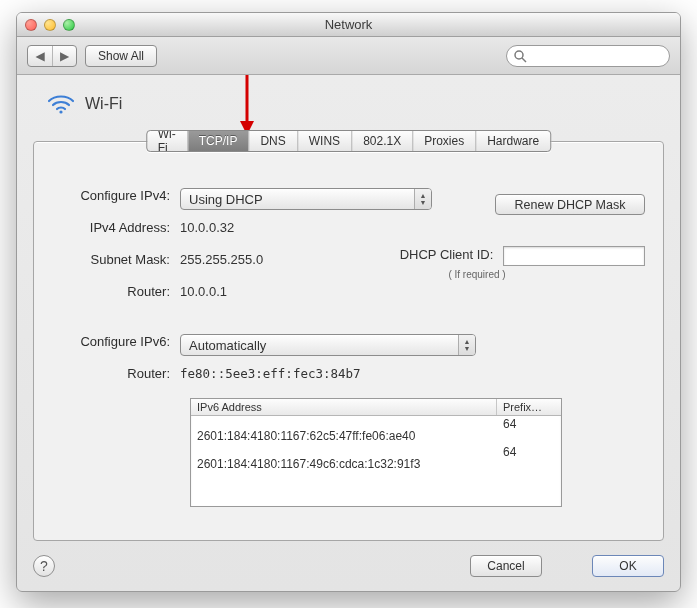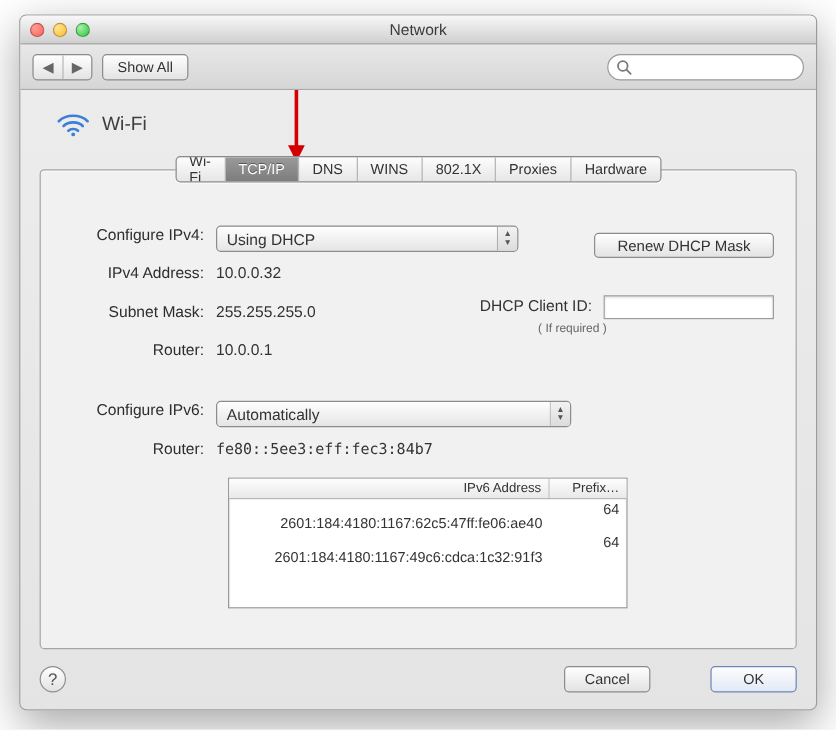--- a/index.html
+++ b/index.html
@@ -92,24 +92,23 @@
   .input {
     height:20px; border:1px solid #9d9d9d; background:#fff; padding:0 4px; font-size:12px;
     box-shadow: inset 0 1px 2px rgba(0,0,0,.15);
   }
 
   .rightcol { position:absolute; right:18px; top:52px; width:150px; text-align:center; }
   .rightcol .btn { margin-bottom:4px; width:100%; justify-content:center; font-size:12.5px; height:21px; }
   .if-required { font-size:10px; color:#666; text-align:center; margin-top:3px; }
 
   .table {
-    margin-left:138px; width:333px; border:1px solid #9a9a9a; background:#fff;
+    margin-left:138px; width:372px; border:1px solid #9a9a9a; background:#fff;
     font-family: Menlo, Monaco, monospace; font-size:12px;
     box-shadow: inset 0 1px 2px rgba(0,0,0,.1);
-    text-align: right;
   }
   .thead { display:flex; background:linear-gradient(#fdfdfd,#e9e9e9); border-bottom:1px solid #b6b6b6; }
   .thead .th { padding:2px 6px; font-family:"Lucida Grande",sans-serif; font-size:11px; color:#333; }
   .thead .th:first-child { flex:1; border-right:1px solid #c6c6c6; }
   .thead .th:last-child { width:64px; }
   .tbody .tr { display:flex; }
   .tbody .td { padding:1px 6px; }
   .tbody .td:first-child { flex:1;margin-top:12px; }
   .tbody .td:last-child { width:64px; }
   .tpad { height:34px; }

